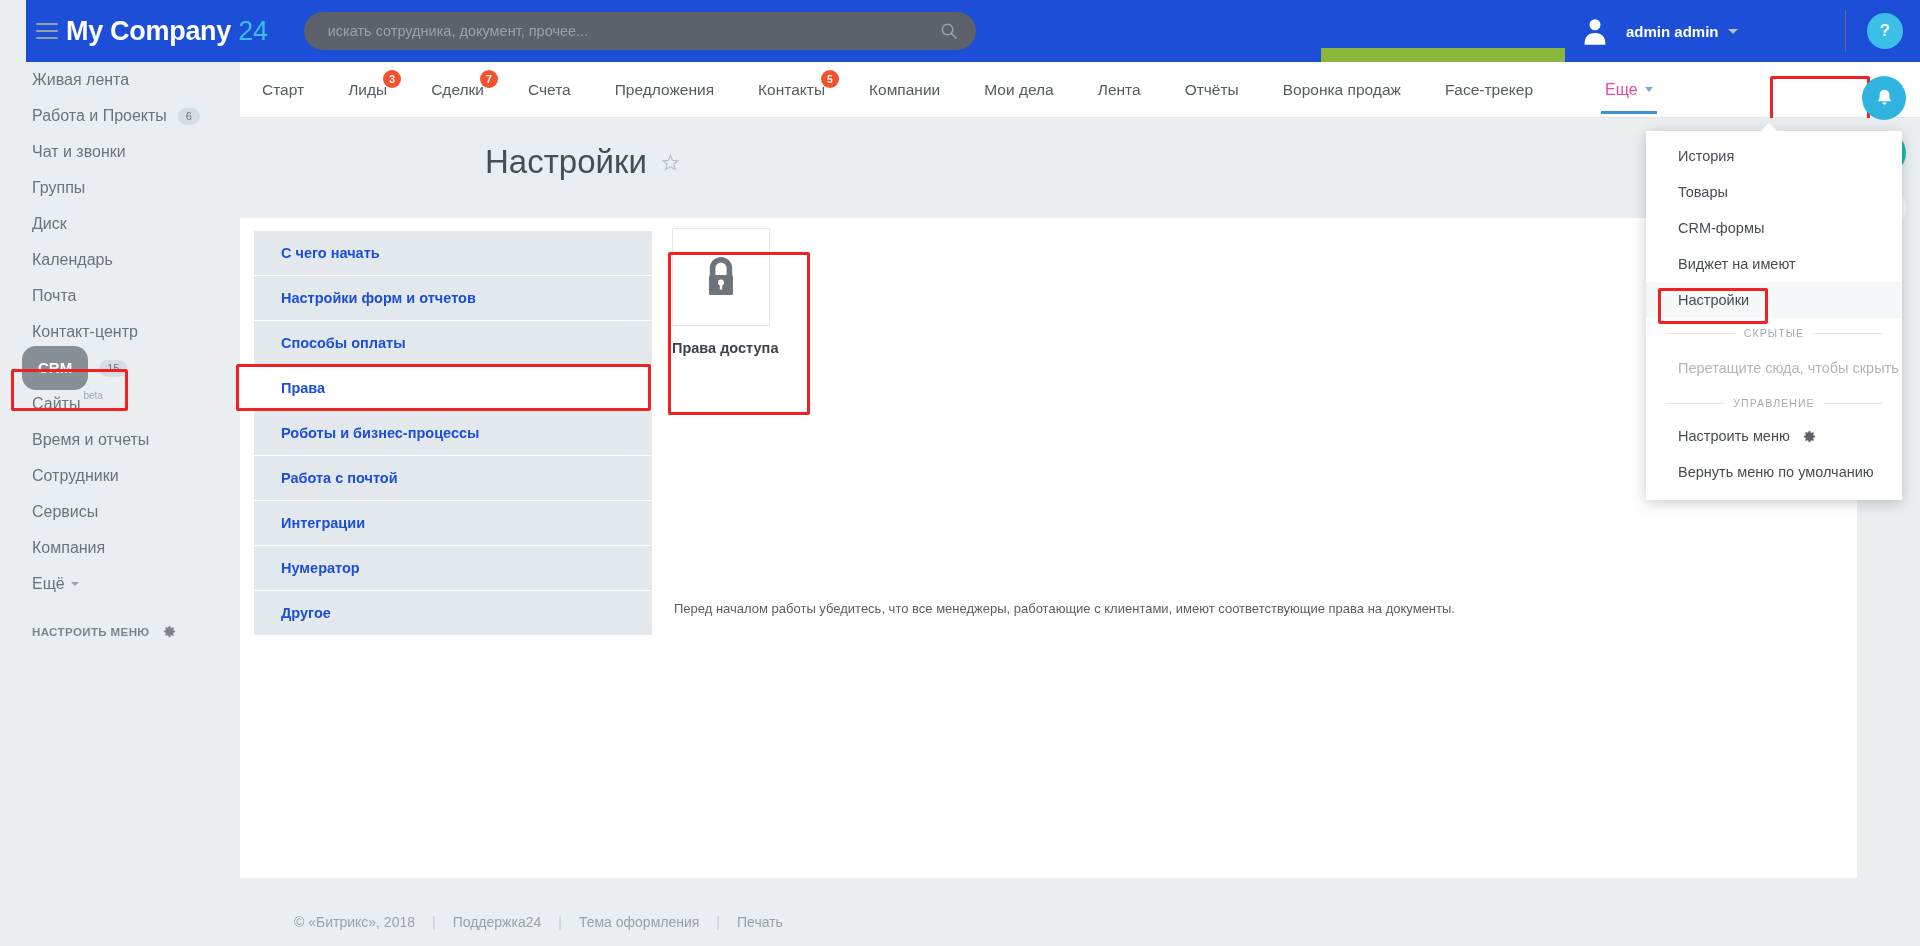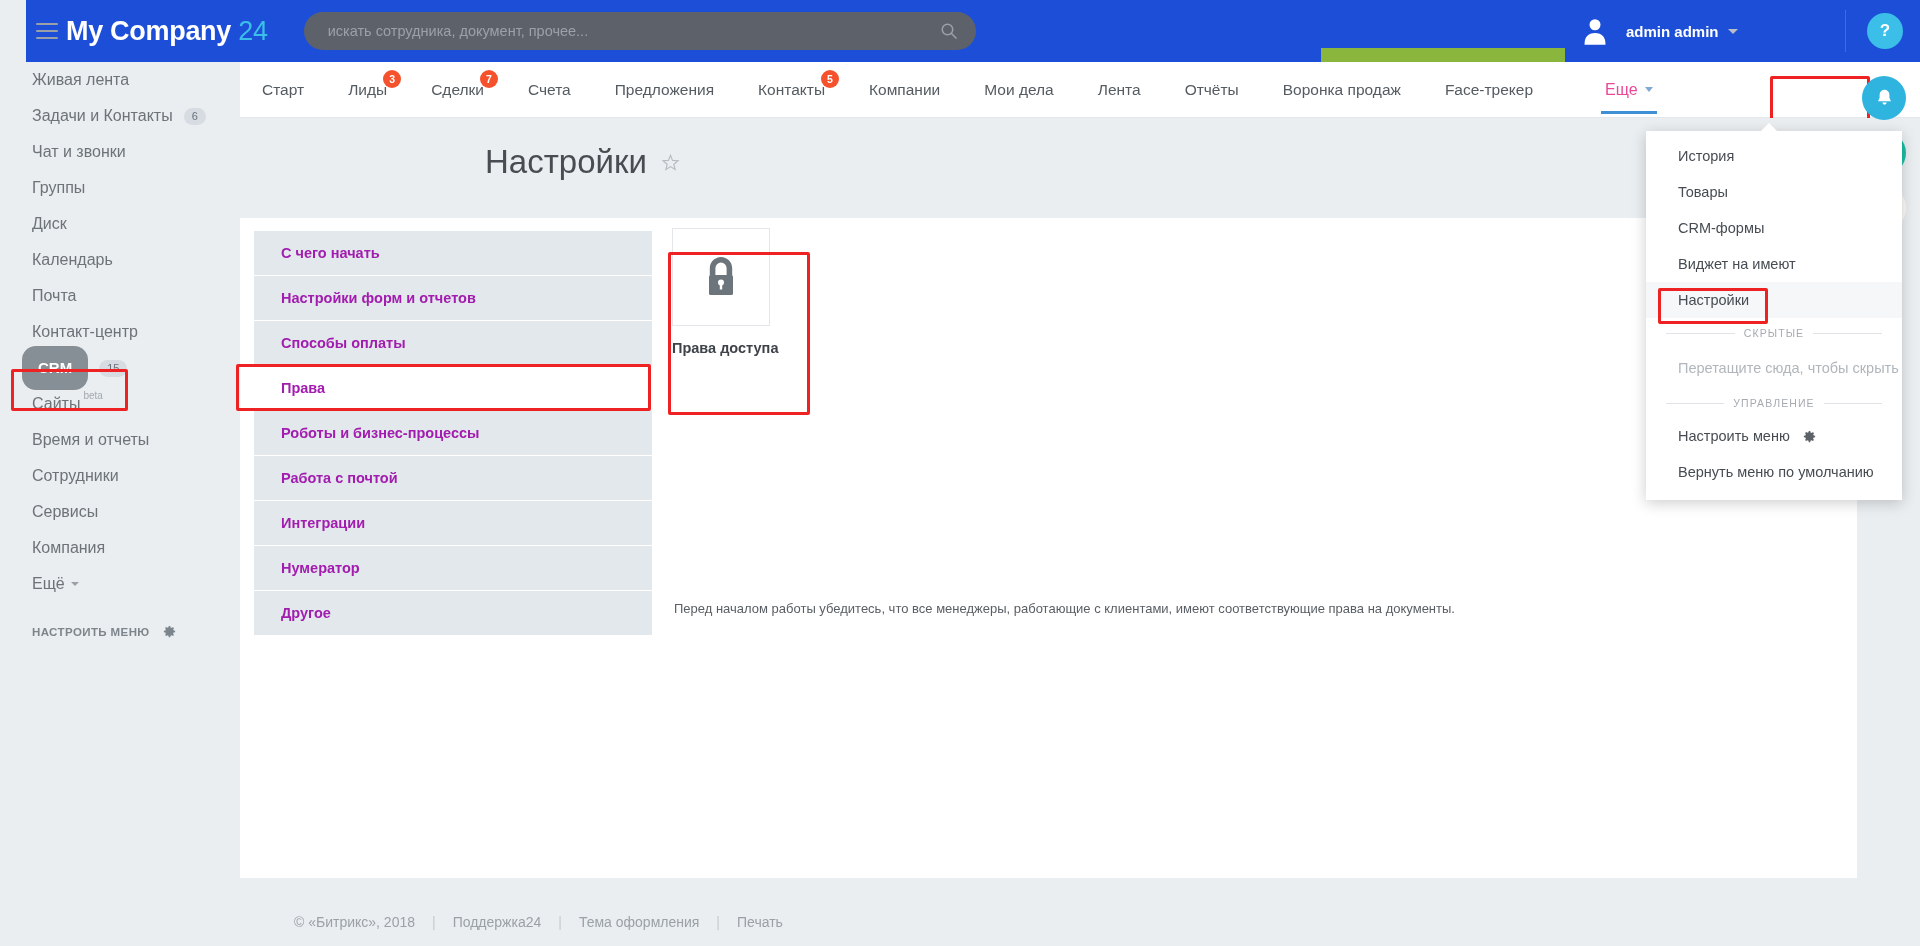--- a/index.html
+++ b/index.html
@@ -205,21 +205,21 @@
   .whitepanel {
     position: absolute; left: 0px; top: 100px; width: 1617px; height: 660px;
     background: #ffffff;
   }
 
   .settings-list {
     position: absolute; left: 14px; top: 113px; width: 398px;
   }
   .slist-item {
     height: 45px; background: #e3e8ec; display: flex; align-items: center;
-    padding-left: 27px; font-size: 14.5px; font-weight: bold; color: #a21caf;
+    padding-left: 27px; font-size: 14.5px; font-weight: bold; color: #1d4ed8;
     border-bottom: 1px solid #ffffff; cursor: pointer;
   }
   .slist-item.active { background: #ffffff; }
 
   .tile {
     position: absolute; left: 432px; top: 110px; width: 100px;
     cursor: pointer;
   }
   .tile .tilebox {
     width: 98px; height: 98px; border: 1px solid #e3e7ea;
@@ -287,21 +287,21 @@
   <span class="caret-down"></span>
 </div>
 <div class="topdivider"></div>
 <div class="helpbtn">?</div>
 
 <div class="sidebar">
   <div class="side-item">
     <span>Живая лента</span>
   </div>
   <div class="side-item">
-    <span>Задачи и Контакты</span>
+    <span>Работа и Проекты</span>
     <span class="badge-grey">6</span>
   </div>
   <div class="side-item">
     <span>Чат и звонки</span>
   </div>
   <div class="side-item">
     <span>Группы</span>
   </div>
   <div class="side-item">
     <span>Диск</span>

